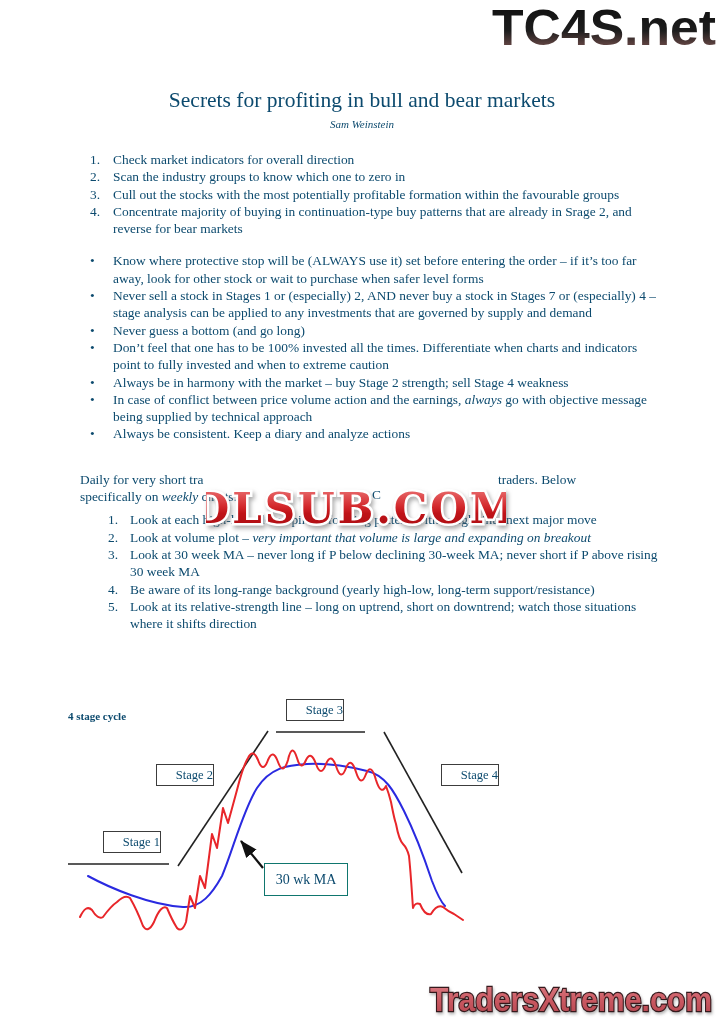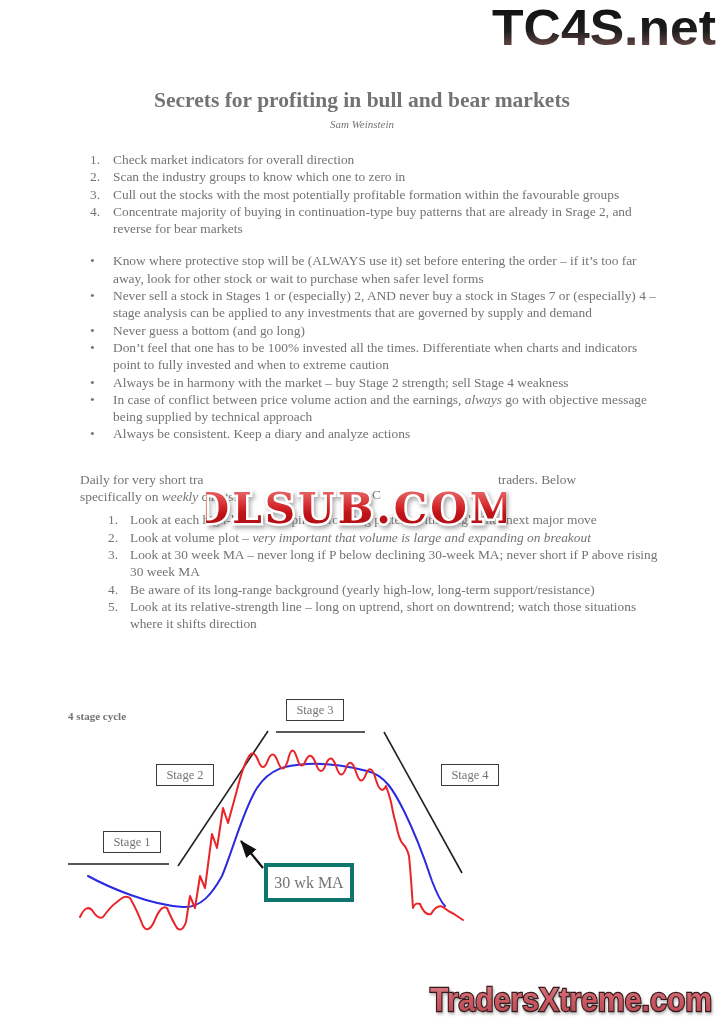--- a/index.html
+++ b/index.html
@@ -2,31 +2,31 @@
 <html><head>
 <meta charset="utf-8">
 <style>
   html,body{margin:0;padding:0;background:#888;}
   .page{
     position:relative;
     width:724px;height:1024px;
     margin:0 auto;
     background:#ffffff;
     font-family:"Liberation Serif", serif;
-    color:#737373;
+    color:#0c4a6e;
     overflow:hidden;
   }
   
   .tc4s{position:absolute;top:3px;left:486px;width:234px;height:52px;z-index:3;}
   .txtreme{position:absolute;top:978px;left:426px;width:292px;height:44px;z-index:3;}
   .watermark{position:absolute;top:479px;left:206px;width:248px;height:58px;z-index:5;}
   .wm-shadow{filter:drop-shadow(2px 3px 2px rgba(110,110,110,0.55));}
   .logo-shadow{filter:drop-shadow(1.5px 2px 1.5px rgba(130,130,130,0.6));}
   
-  .title{margin:0;padding-top:87px;text-align:center;font-size:21.5px;line-height:26px;font-weight:bold;}
+  .title{margin:0;padding-top:87px;text-align:center;font-size:21.5px;line-height:26px;font-weight:normal;}
   .author{margin-top:2px;text-align:center;font-size:11px;line-height:18px;font-style:italic;}
   
   .doc-text{font-size:13.4px;line-height:17.3px;}
   ol,ul{list-style:none;margin:0;padding:0;}
   .list1{margin:18px 66px 0 90px;}
   .bullets{margin:15px 66px 0 90px;}
   .list2{margin:6px 66px 0 108px;}
   .li{position:relative;padding-left:23px;}
   .list2 .li{padding-left:22px;}
   .marker{position:absolute;left:0;top:0;}
@@ -35,30 +35,30 @@
   .para{margin:28px 66px 0 80px;position:relative;}
   .para-line1{position:relative;height:17.3px;}
   .para-right{position:absolute;left:418px;top:0;}
   .hidden-frag{position:absolute;left:372px;top:487px;font-size:13.4px;z-index:4;}
   
   .diagram{position:absolute;left:55px;top:690px;width:470px;height:255px;z-index:2;}
   .diagram svg{position:absolute;left:0;top:0;}
   .caption{position:absolute;left:13px;top:20px;font-size:11px;font-weight:bold;}
   .stage-box{
     position:absolute;border:1px solid #3c3c3c;background:#fff;
-    font-size:12.5px;text-align:center;height:20px;line-height:20px;width:56px;
+    font-size:12.5px;text-align:right;height:20px;line-height:20px;width:56px;
   }
   .box-stage1{left:36px;top:141px;margin-left:12px;}
   .box-stage2{left:101px;top:74px;}
   .box-stage3{left:231px;top:9px;}
   .box-stage4{left:386px;top:74px;}
   .box-ma{
     position:absolute;left:209px;top:173px;width:82px;height:31px;
-    border:4px solid #0f766e;background:#fff;
-    font-size:16px;text-align:center;line-height:31px;
+    border:1px solid #0f766e;background:#fff;
+    font-size:14px;text-align:center;line-height:31px;
   }
 </style>
 </head>
 <body>
 
 <div class="page">
 
   <div class="tc4s">
     <svg width="234" height="52" viewBox="0 0 234 52">
       <defs>

